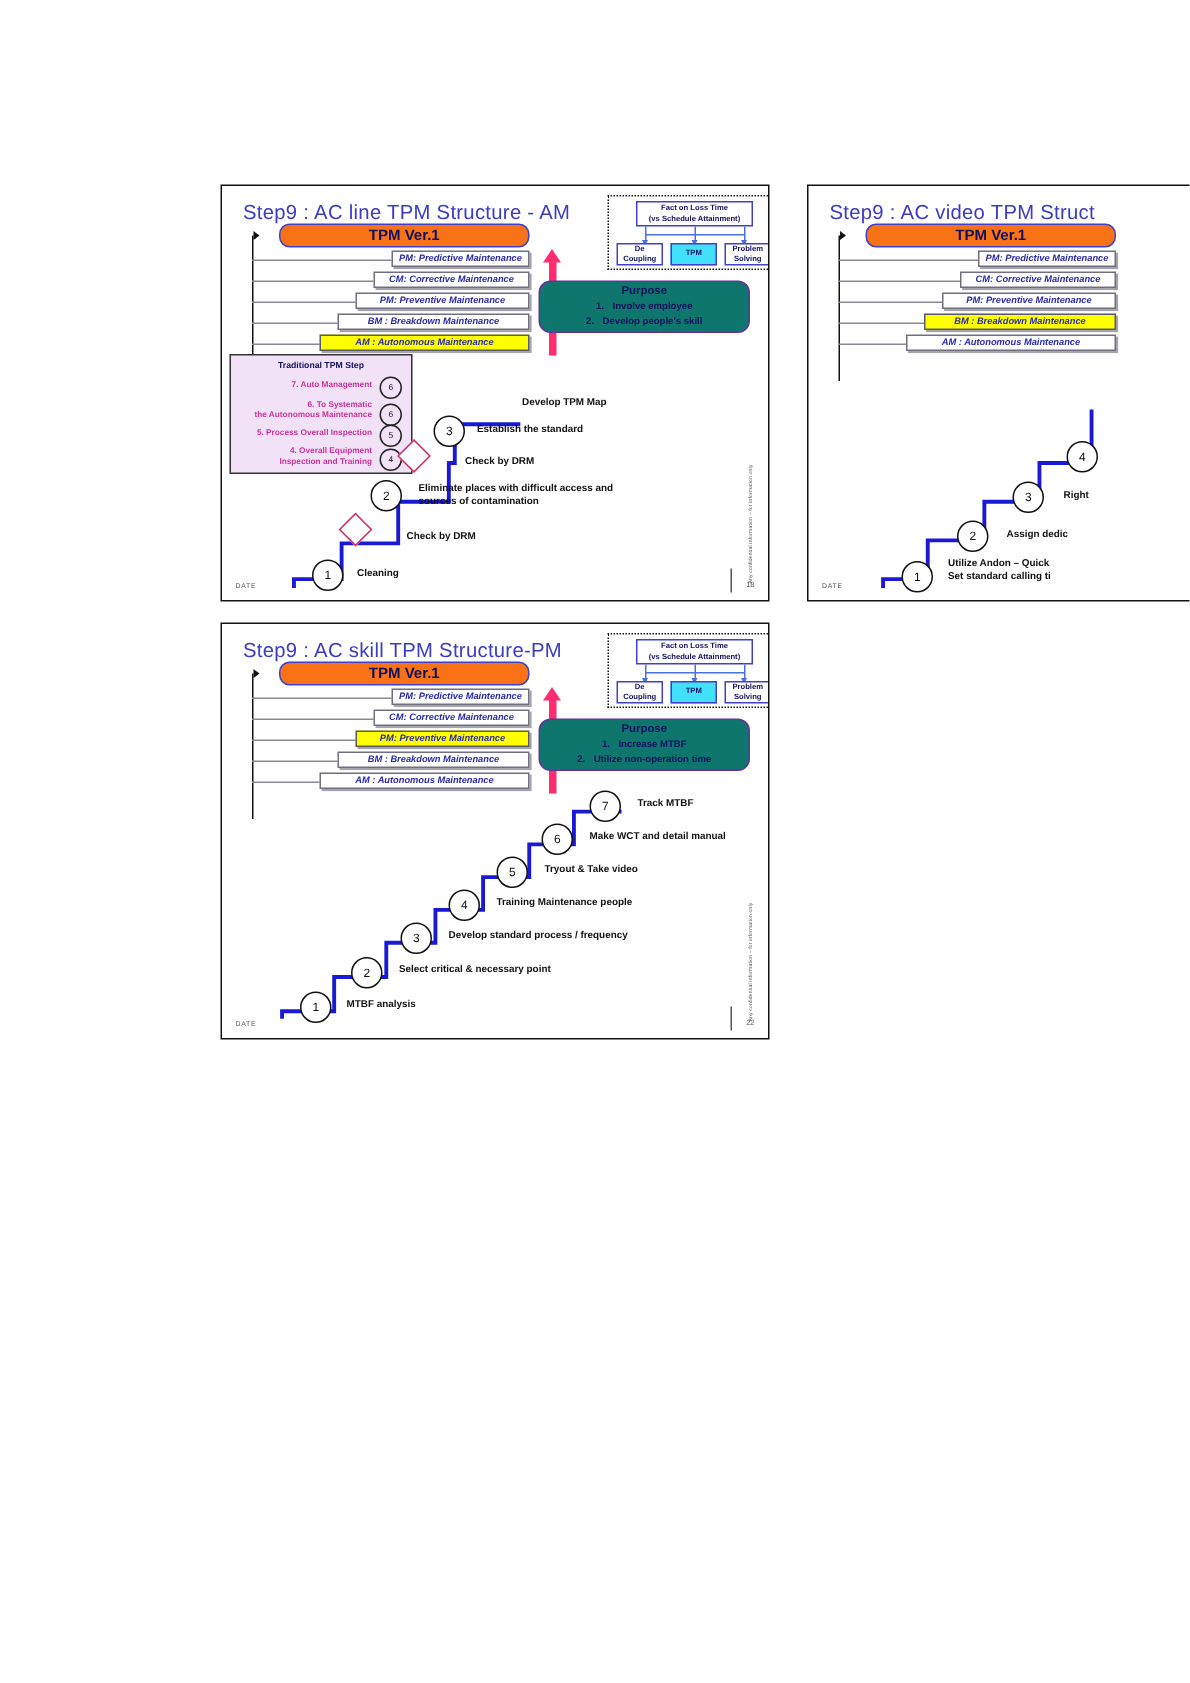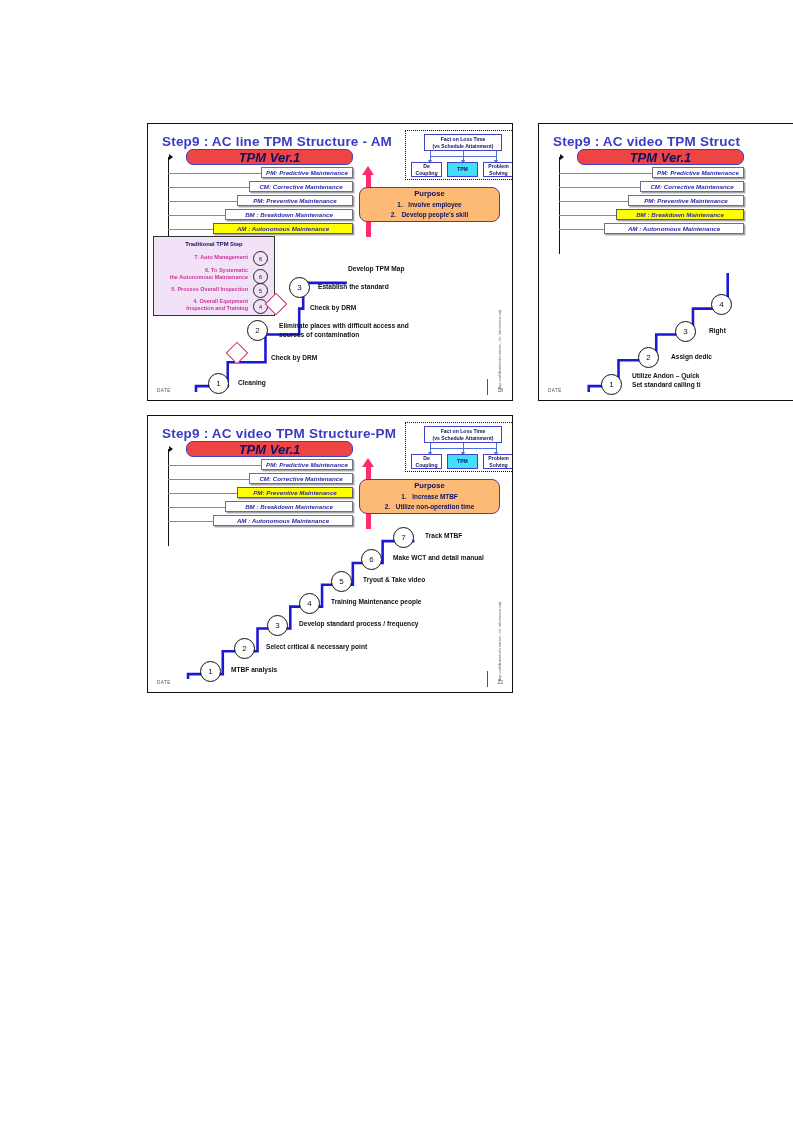--- a/index.html
+++ b/index.html
@@ -8,28 +8,28 @@
     font-family:"Liberation Sans", sans-serif;
     position:relative;overflow:hidden;
   }
   .slide{position:absolute;background:#fff;border:1.4px solid #111;box-sizing:border-box;overflow:hidden;}
   #slide-am{left:147px;top:123px;width:366px;height:278px;}
   #slide-pm{left:147px;top:415px;width:366px;height:278px;}
   #slide-bm{left:538px;top:123px;width:300px;height:278px;}
 
   .slide-title{
     position:absolute;left:14px;top:10px;
-    font-size:13.5px;font-weight:bold;color:#3b3bc4;
+    font-size:13.5px;font-weight:normal;color:#3b3bc4;
     letter-spacing:.2px;white-space:nowrap;
   }
   .tpm-top{
     position:absolute;box-sizing:border-box;
-    border:1.3px solid #4040c8;border-radius:7px;background:#ef4444;
-    font-size:13px;font-weight:bold;color:#101060;
-    display:flex;align-items:center;justify-content:center;font-style:italic;
+    border:1.3px solid #4040c8;border-radius:7px;background:#f97316;
+    font-size:10px;font-weight:bold;color:#101060;
+    display:flex;align-items:center;justify-content:center;
   }
   .lvl{
     position:absolute;box-sizing:border-box;
     border:1.1px solid #6f6f80;background:#fff;
     font-size:6.2px;font-weight:bold;font-style:italic;color:#2a2aa8;
     display:flex;align-items:center;justify-content:center;
     box-shadow:1.4px 1.4px 0 rgba(90,90,100,.55);
   }
   .lvl.hl{background:#ffff00;border-color:#5a5a6a;}
   .hline{position:absolute;background:#8a8a95;height:1px;}
@@ -57,21 +57,21 @@
     display:flex;flex-direction:column;align-items:center;justify-content:center;text-align:center;
   }
   .fact-box.cyan{background:#43e0fb;}
   .fconn{position:absolute;background:#4a6fe0;width:1px;}
   .fconn::after{content:"";position:absolute;left:-2px;bottom:-3.5px;width:0;height:0;
     border-left:2.8px solid transparent;border-right:2.8px solid transparent;border-top:4px solid #4a6fe0;}
   .fbar{position:absolute;background:#4a6fe0;height:1px;}
 
   
   .purpose{
-    position:absolute;box-sizing:border-box;background:#fdba74;
+    position:absolute;box-sizing:border-box;background:#0f766e;
     border:1.3px solid #6b2fa0;border-radius:8px;
     display:flex;flex-direction:column;align-items:center;justify-content:center;
     color:#101060;
   }
   .purpose .p-title{font-size:7.6px;font-weight:bold;margin-bottom:2px;}
   .purpose .p-row{font-size:6.4px;font-weight:bold;line-height:1.5;white-space:nowrap;}
   .purpose .p-row span.n{display:inline-block;width:11px;}
 
   
   .trad{
@@ -196,21 +196,21 @@
   <div class="steplabel" style="left:200px;top:141px;">Develop TPM Map</div>
 
   <div class="vtext" style="left:350px;top:265px;">Any confidential information – for information only</div>
 
   <div class="footer-date">DATE</div>
   <div class="footer-rule" style="height:16px;right:24px;bottom:5px;"></div>
   <div class="footer-pg">18</div>
 </div>
 
 <div class="slide" id="slide-pm">
-  <div class="slide-title">Step9 : AC video TPM Structure-PM</div>
+  <div class="slide-title">Step9 : AC skill TPM Structure-PM</div>
 
   <div class="tpm-top" style="left:38px;top:25px;width:167px;height:16px;">TPM Ver.1</div>
   <div class="vline" style="left:20px;top:33px;height:97px;"></div>
   <div class="arrowhead" style="left:21px;top:30px;"></div>
 
   <div class="hline" style="left:20px;top:49px;width:105px;"></div>
   <div class="hline" style="left:20px;top:63px;width:93px;"></div>
   <div class="hline" style="left:20px;top:77px;width:81px;"></div>
   <div class="hline" style="left:20px;top:91px;width:69px;"></div>
   <div class="hline" style="left:20px;top:105px;width:57px;"></div>

